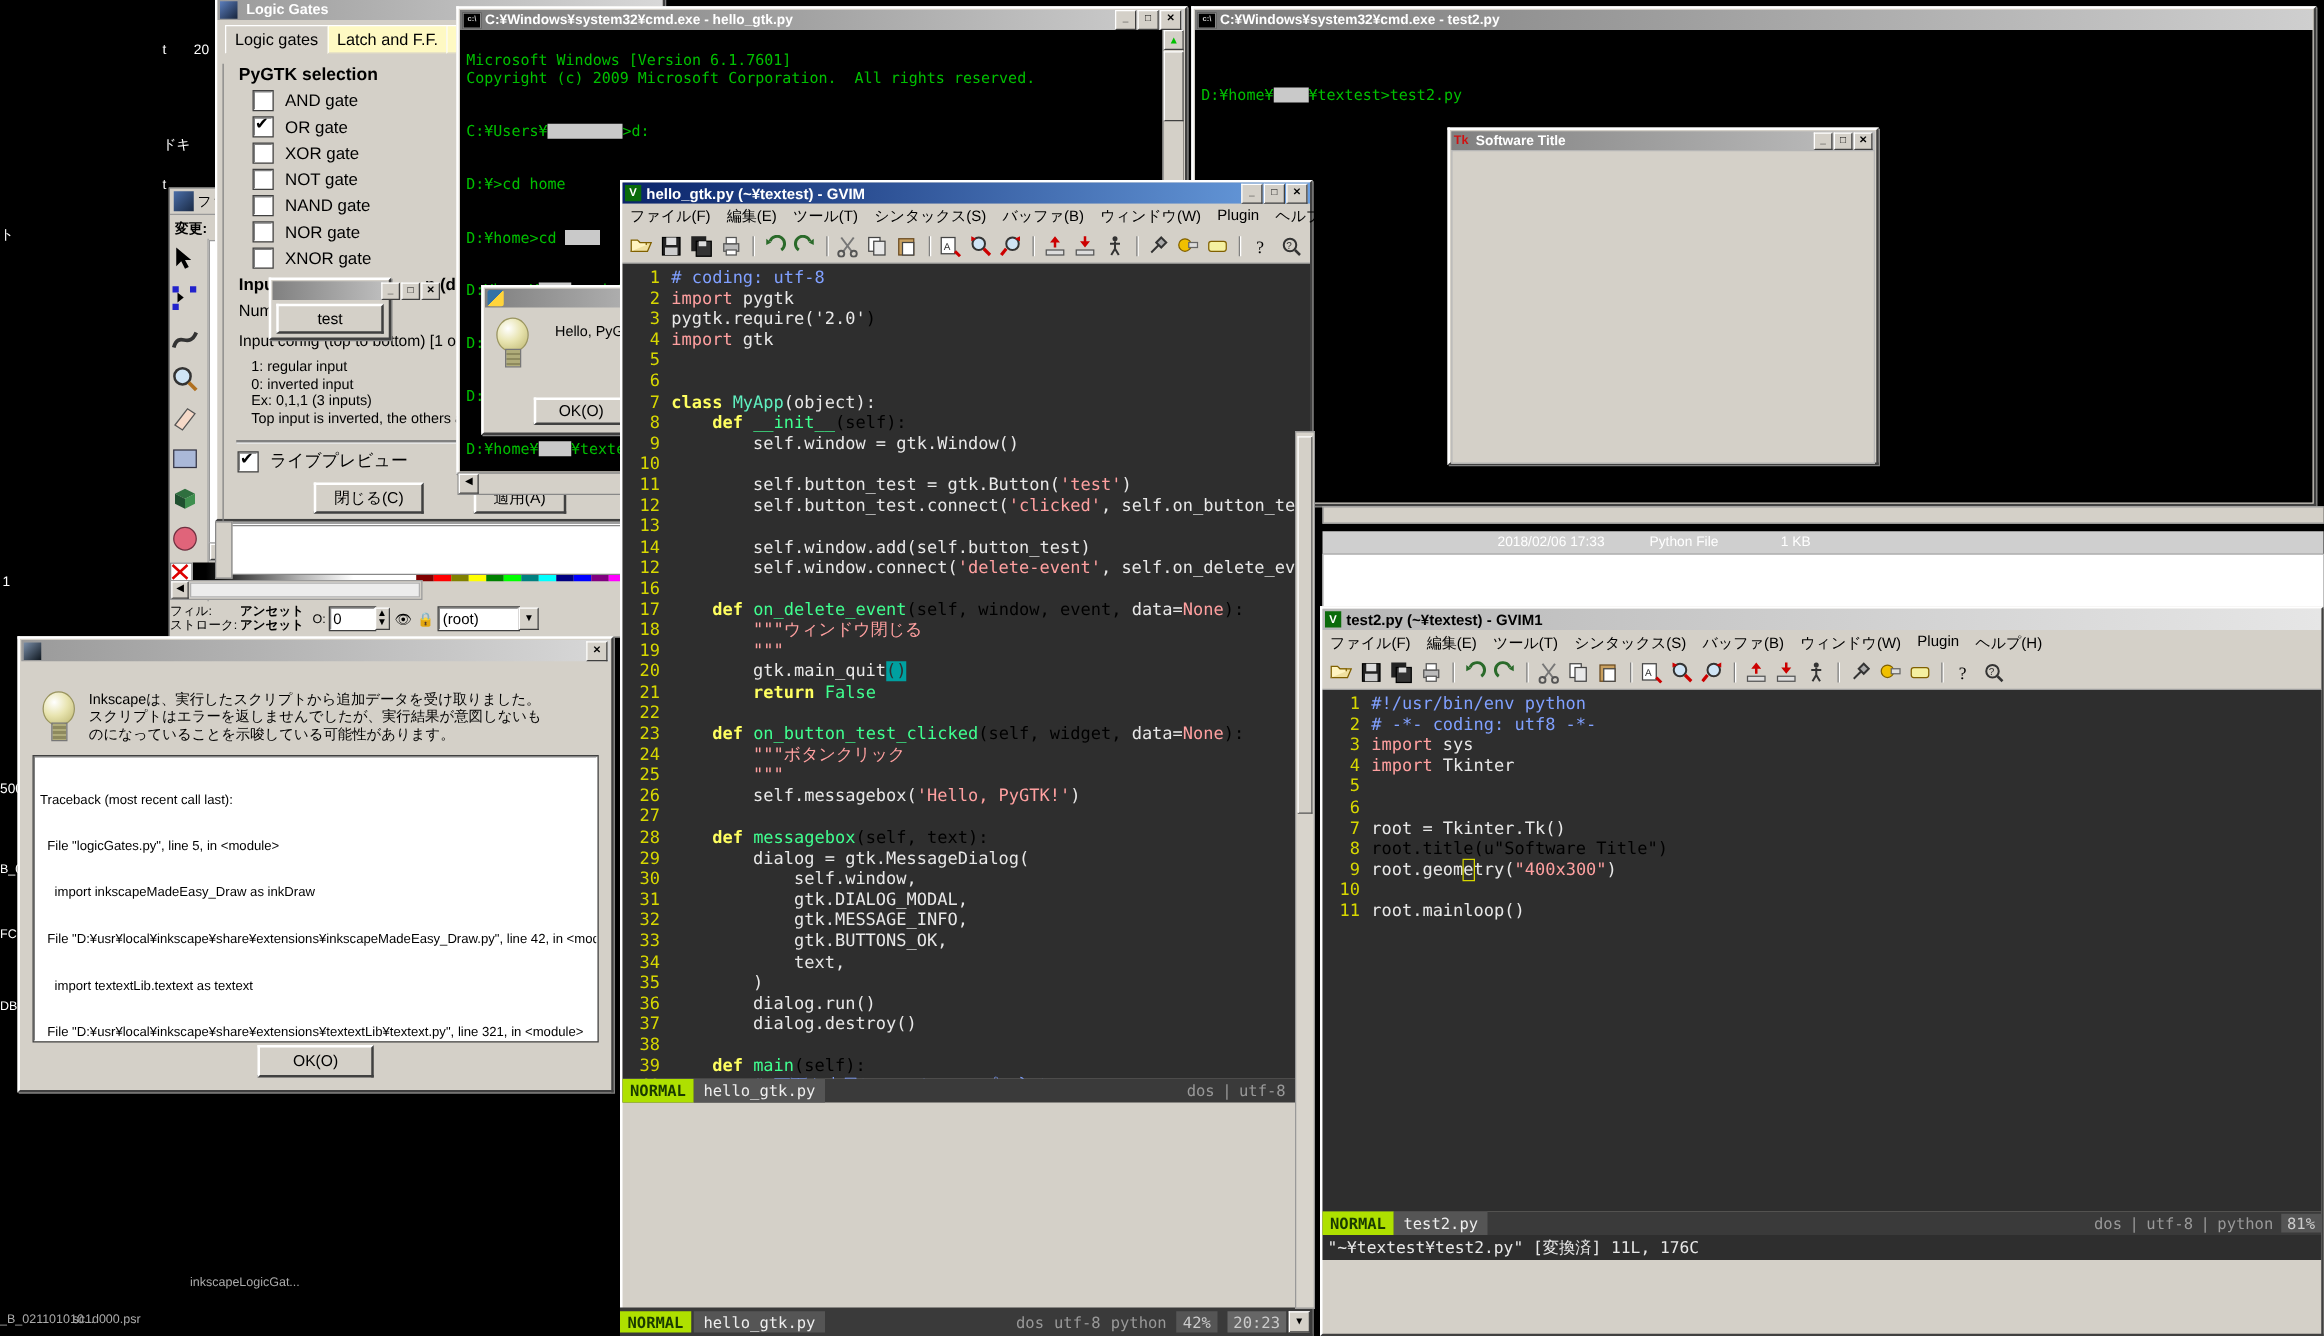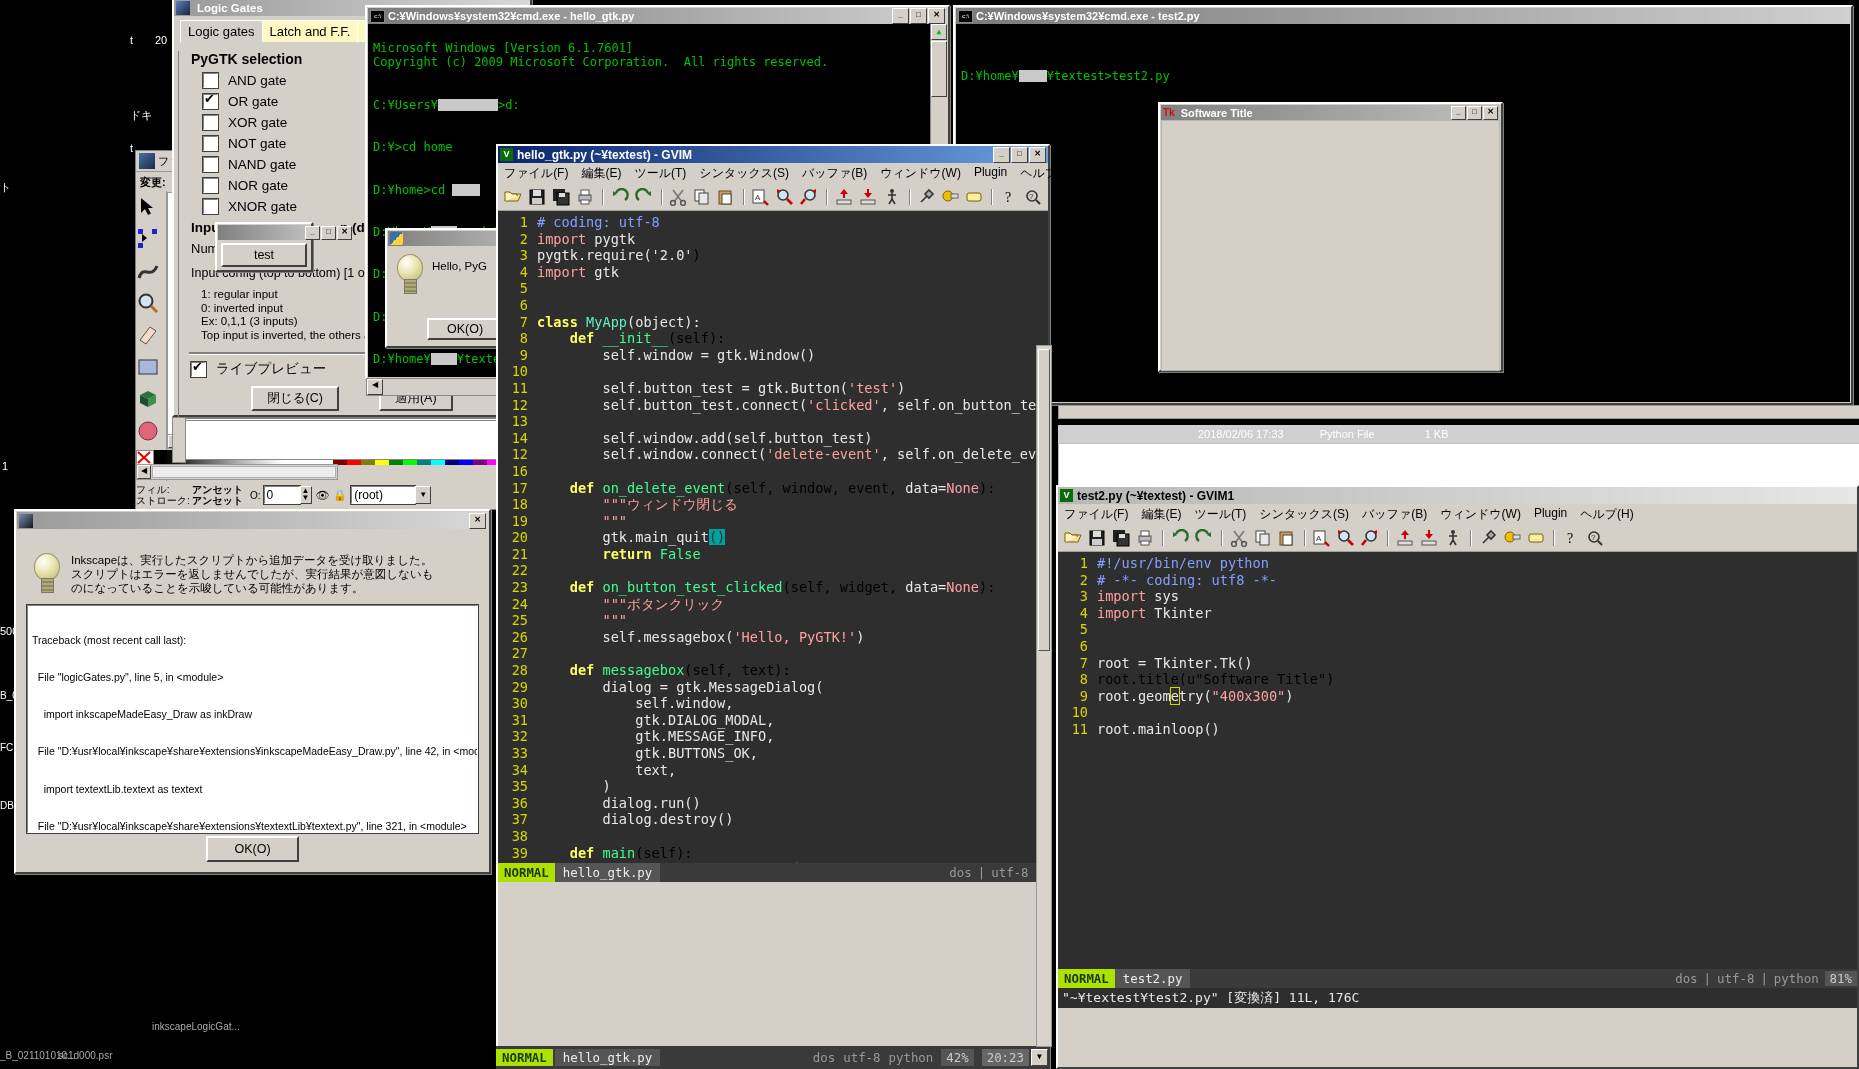--- a/index.html
+++ b/index.html
@@ -375,21 +375,21 @@
   <div style="padding:3px;">
     <button class="btn" style="width:100%;padding:3px 0;">test</button>
   </div>
 </div>
 
 <div class="win frame" style="left:385px;top:228px;width:160px;height:120px;padding:1px;">
   <div class="tbar gray" style="height:15px;">
     <span style="width:13px;height:13px;display:inline-block;background:linear-gradient(135deg,#3572a5 50%,#ffd43b 50%);border-radius:2px;"></span>
     <span class="t"></span>
   </div>
-  <div style="display:flex;padding:8px 6px 0 6px;gap:8px;">
+  <div style="display:flex;padding:8px 6px 0 6px;gap:20px;">
     <div class="bulb">
       <div class="glass"></div>
         <div class="base"></div>
     </div>
     <div style="font-size:11.5px;padding-top:6px;">Hello, PyG</div>
   </div>
   <div style="position:absolute;left:0;bottom:6px;width:100%;display:flex;justify-content:center;">
     <button class="btn" style="padding:2px 18px;">OK(O)</button>
   </div>
 </div>

